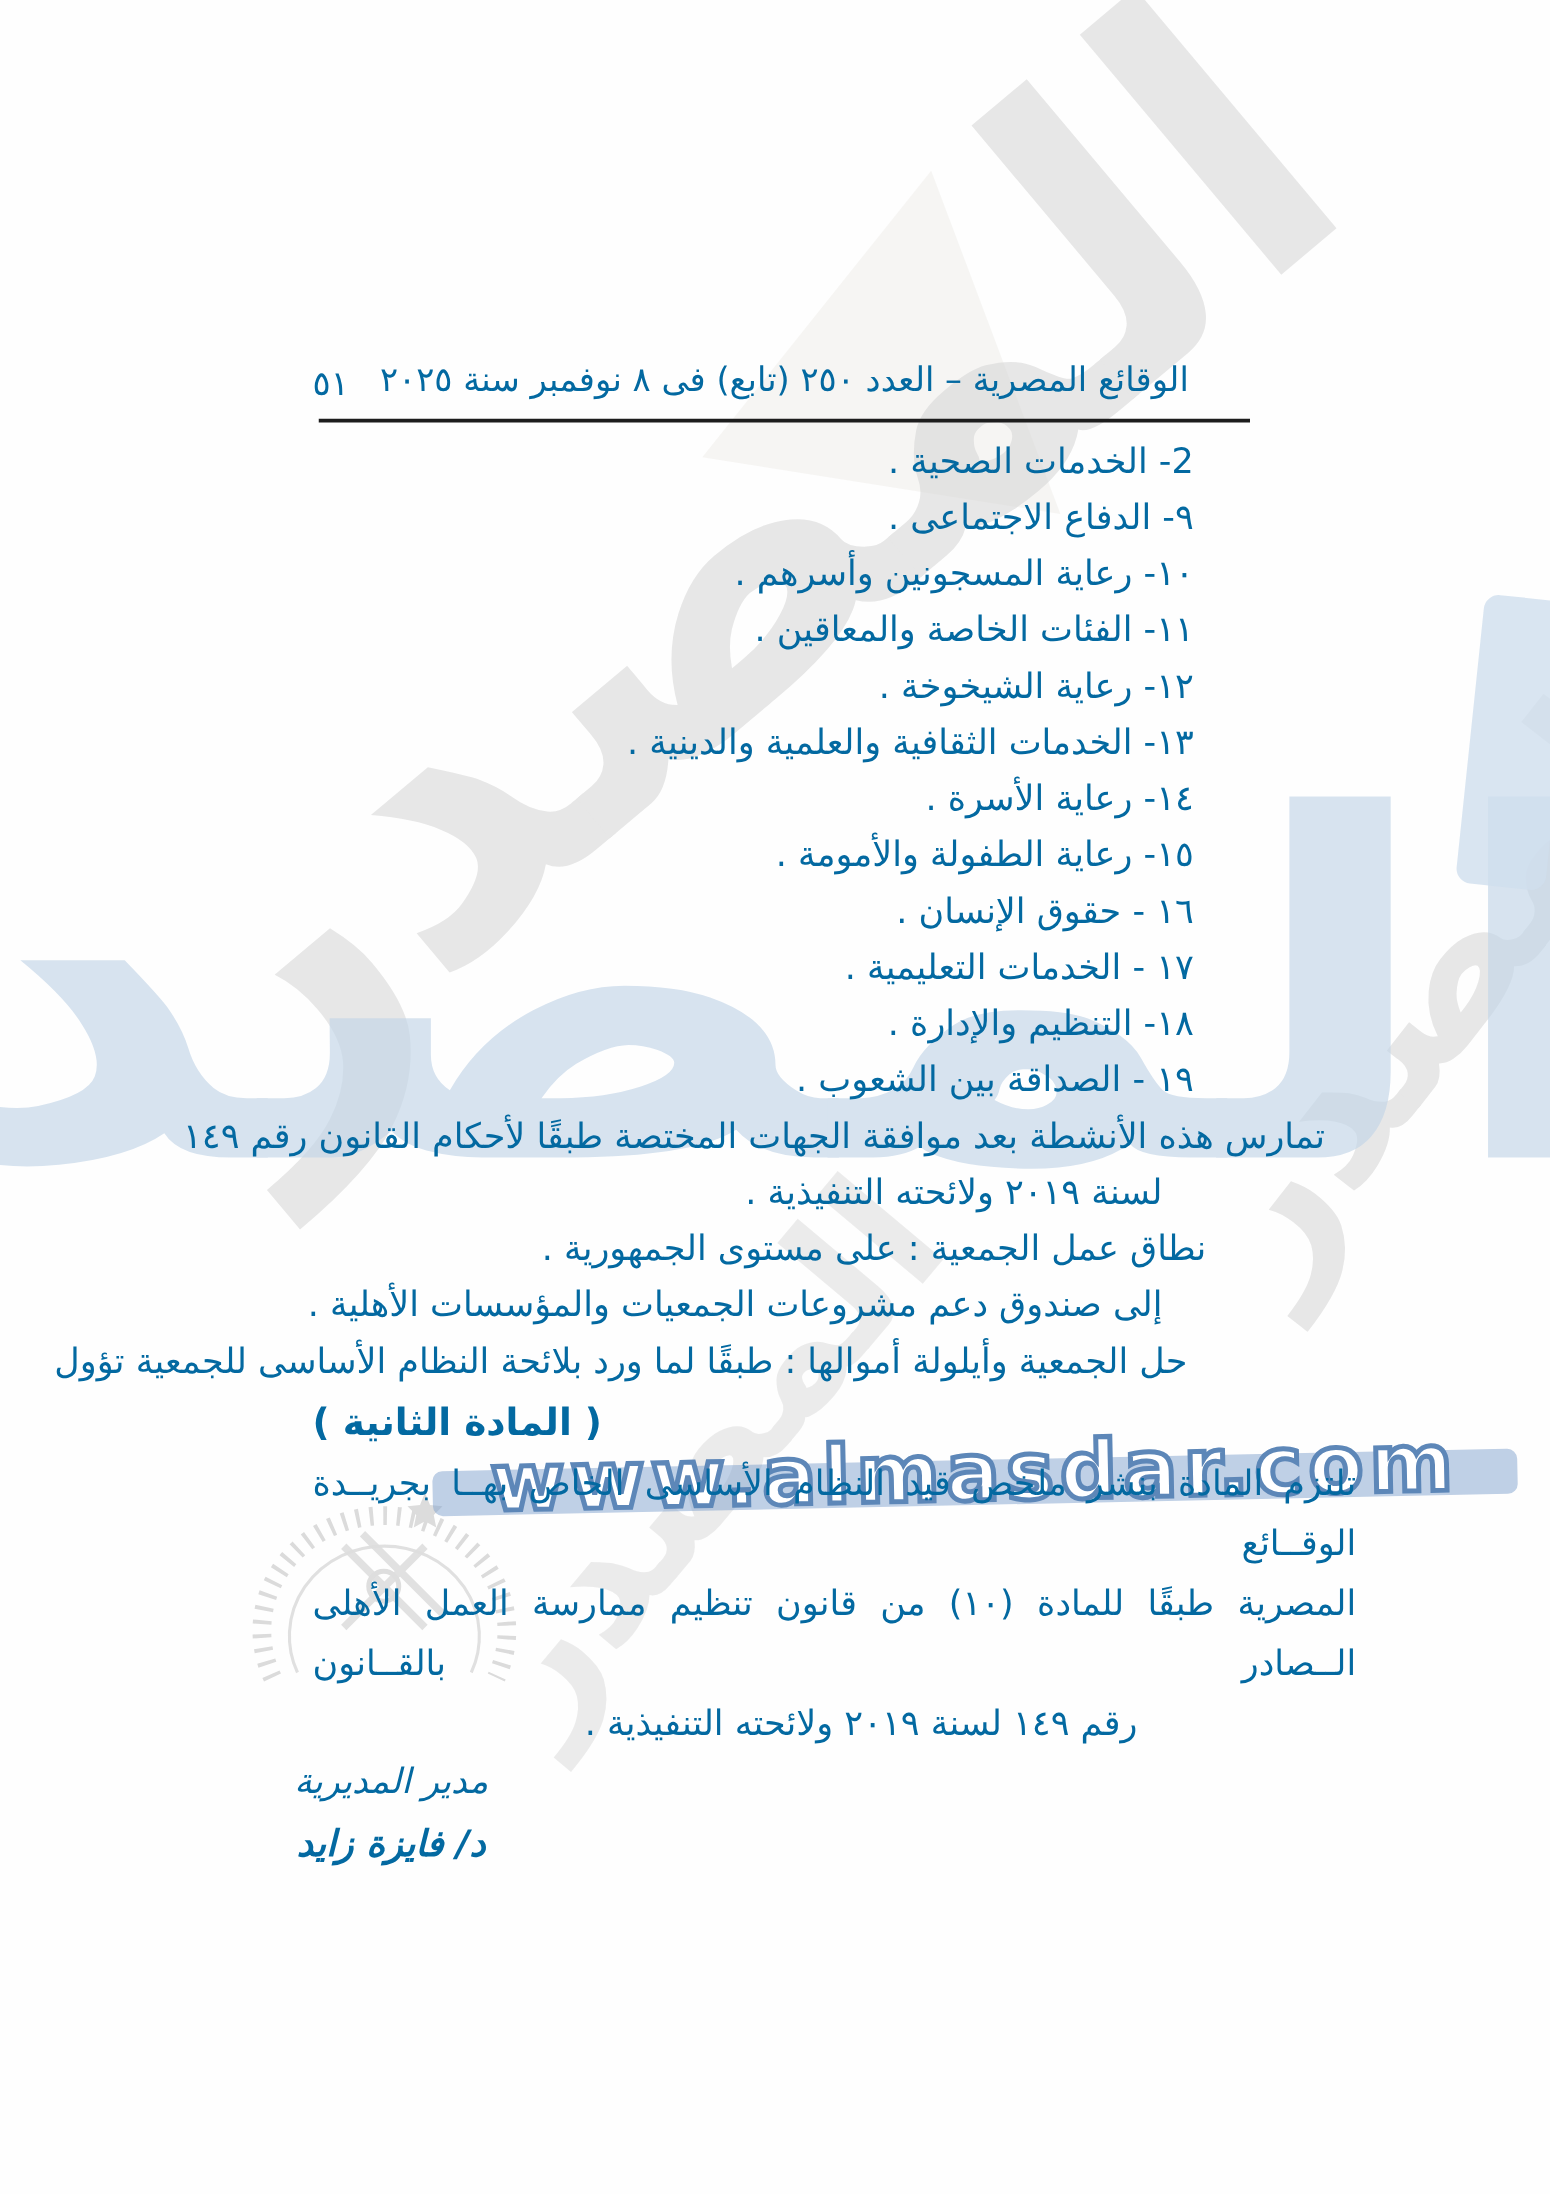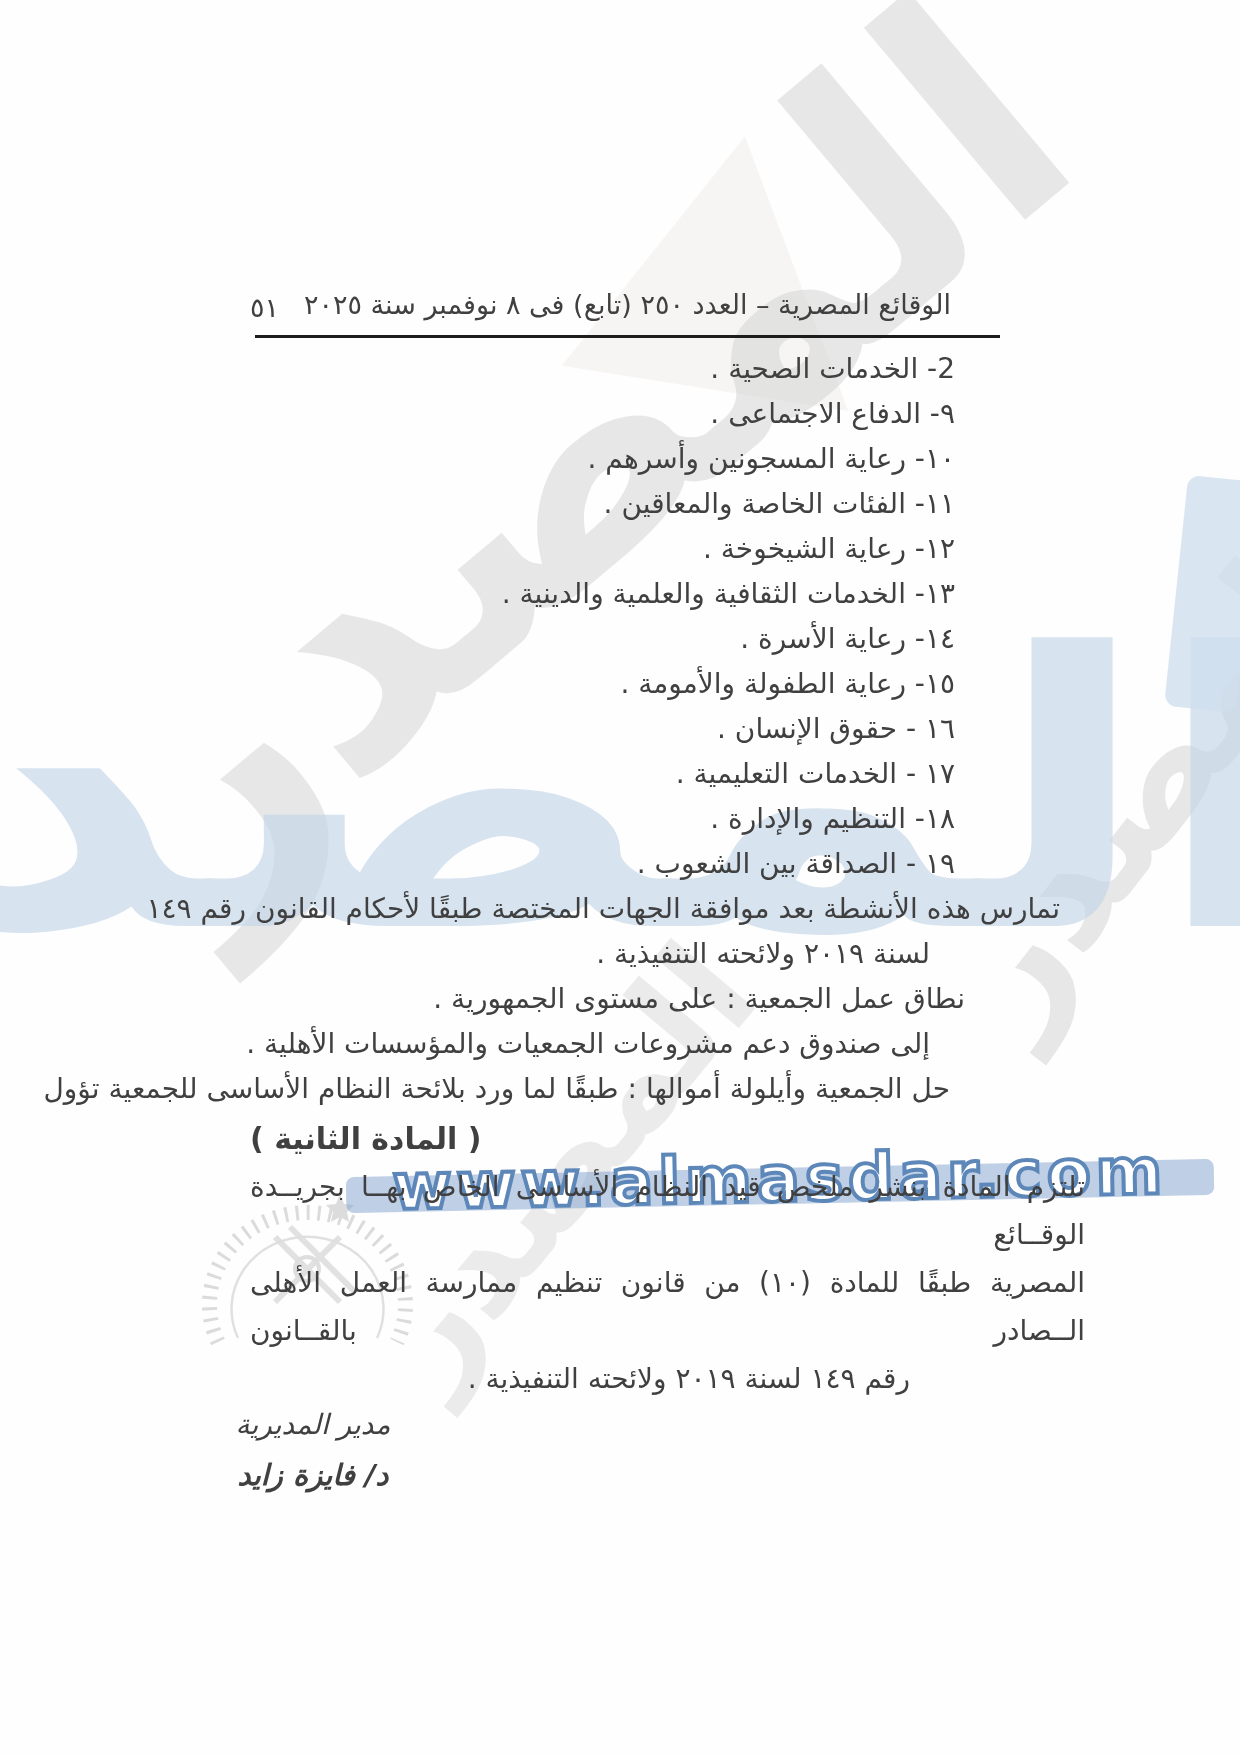--- a/index.html
+++ b/index.html
@@ -64,21 +64,21 @@
     font-size:64px;font-weight:bold;letter-spacing:5px;
     color:#ffffff;
     -webkit-text-stroke:4px #5d87b8;
     text-stroke:4px #5d87b8;
     font-family:"DejaVu Sans","Liberation Sans",sans-serif;
   }
   .wm-seal{z-index:1;left:190px;top:1182px;opacity:.6;}
   
   .doc{
     position:absolute;left:250px;top:283px;width:835px;z-index:2;
-    direction:rtl;color:#404040;
+    direction:rtl;color:#0369a1;
     font-size:28px;line-height:45px;
   }
   .header-row{position:relative;height:50px;}
   .pagenum{position:absolute;left:0;top:2px;font-size:27px;}
   .title{
     margin:0 85px 0 5px;text-align:center;font-size:27px;line-height:44px;
     white-space:nowrap;
   }
   .rule{height:3px;background:#1d1d1d;margin:2px 85px 8px 5px;border:none;}
   .line{text-align:right;white-space:nowrap;}

